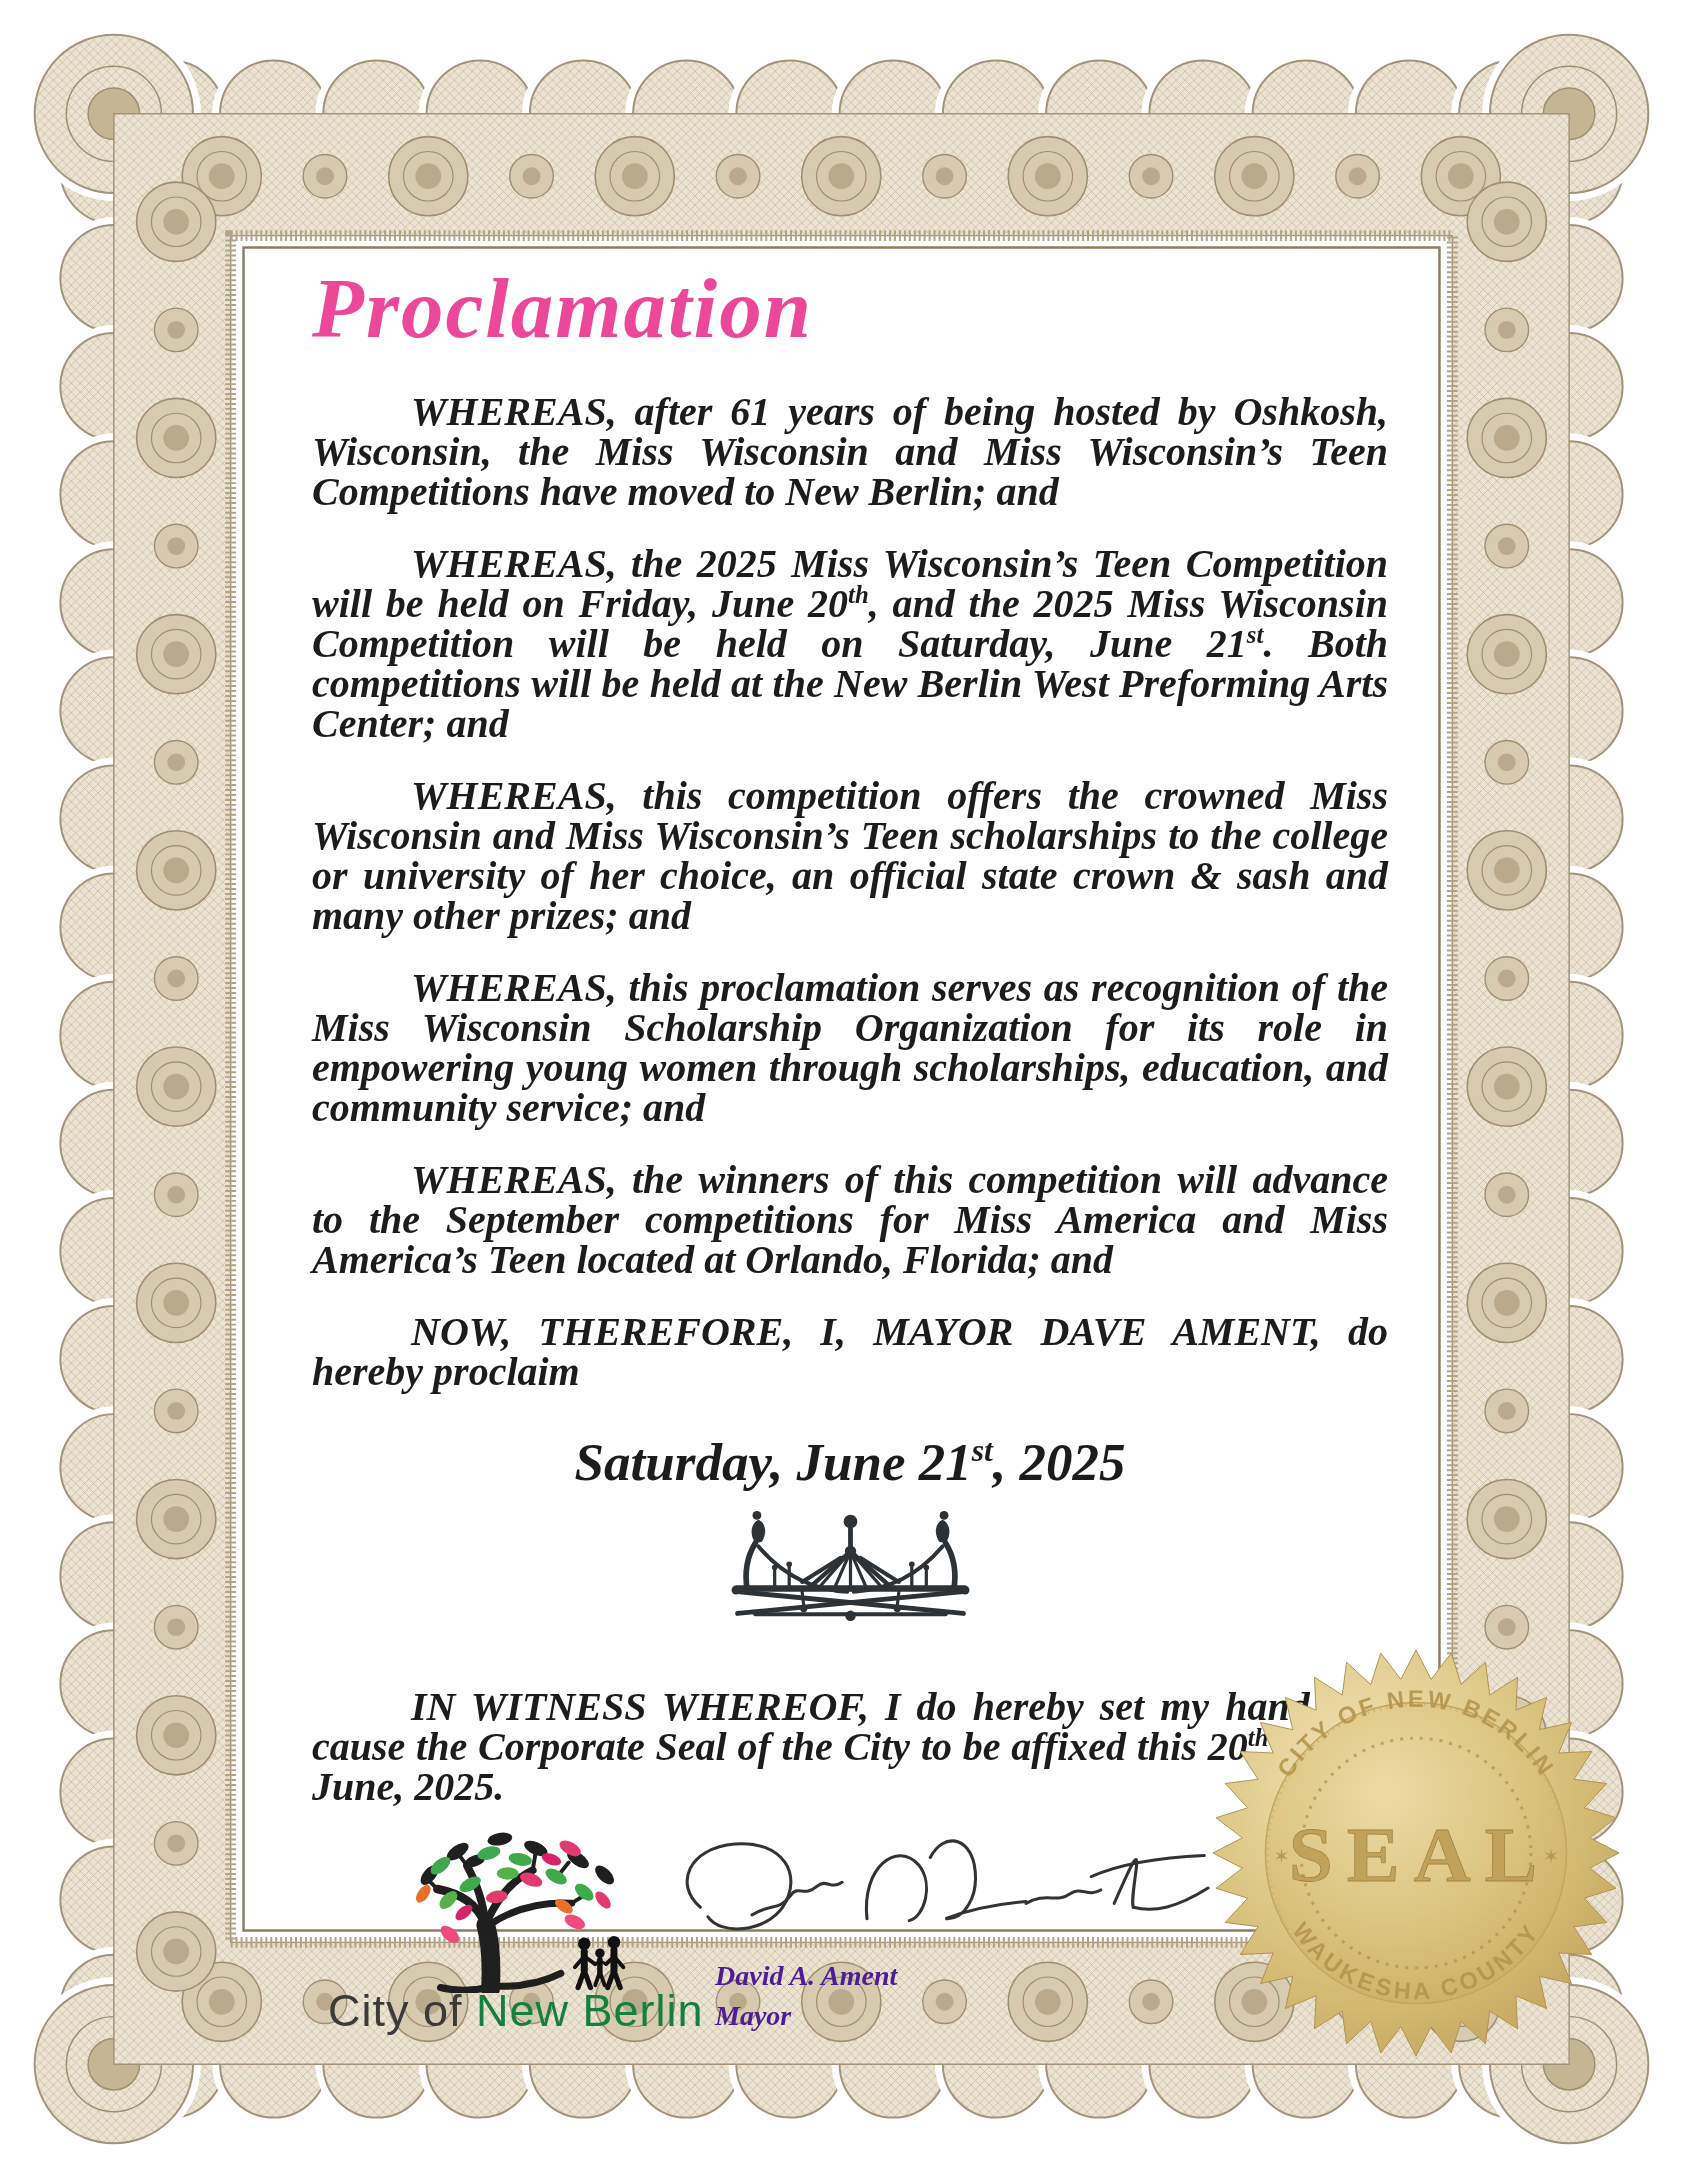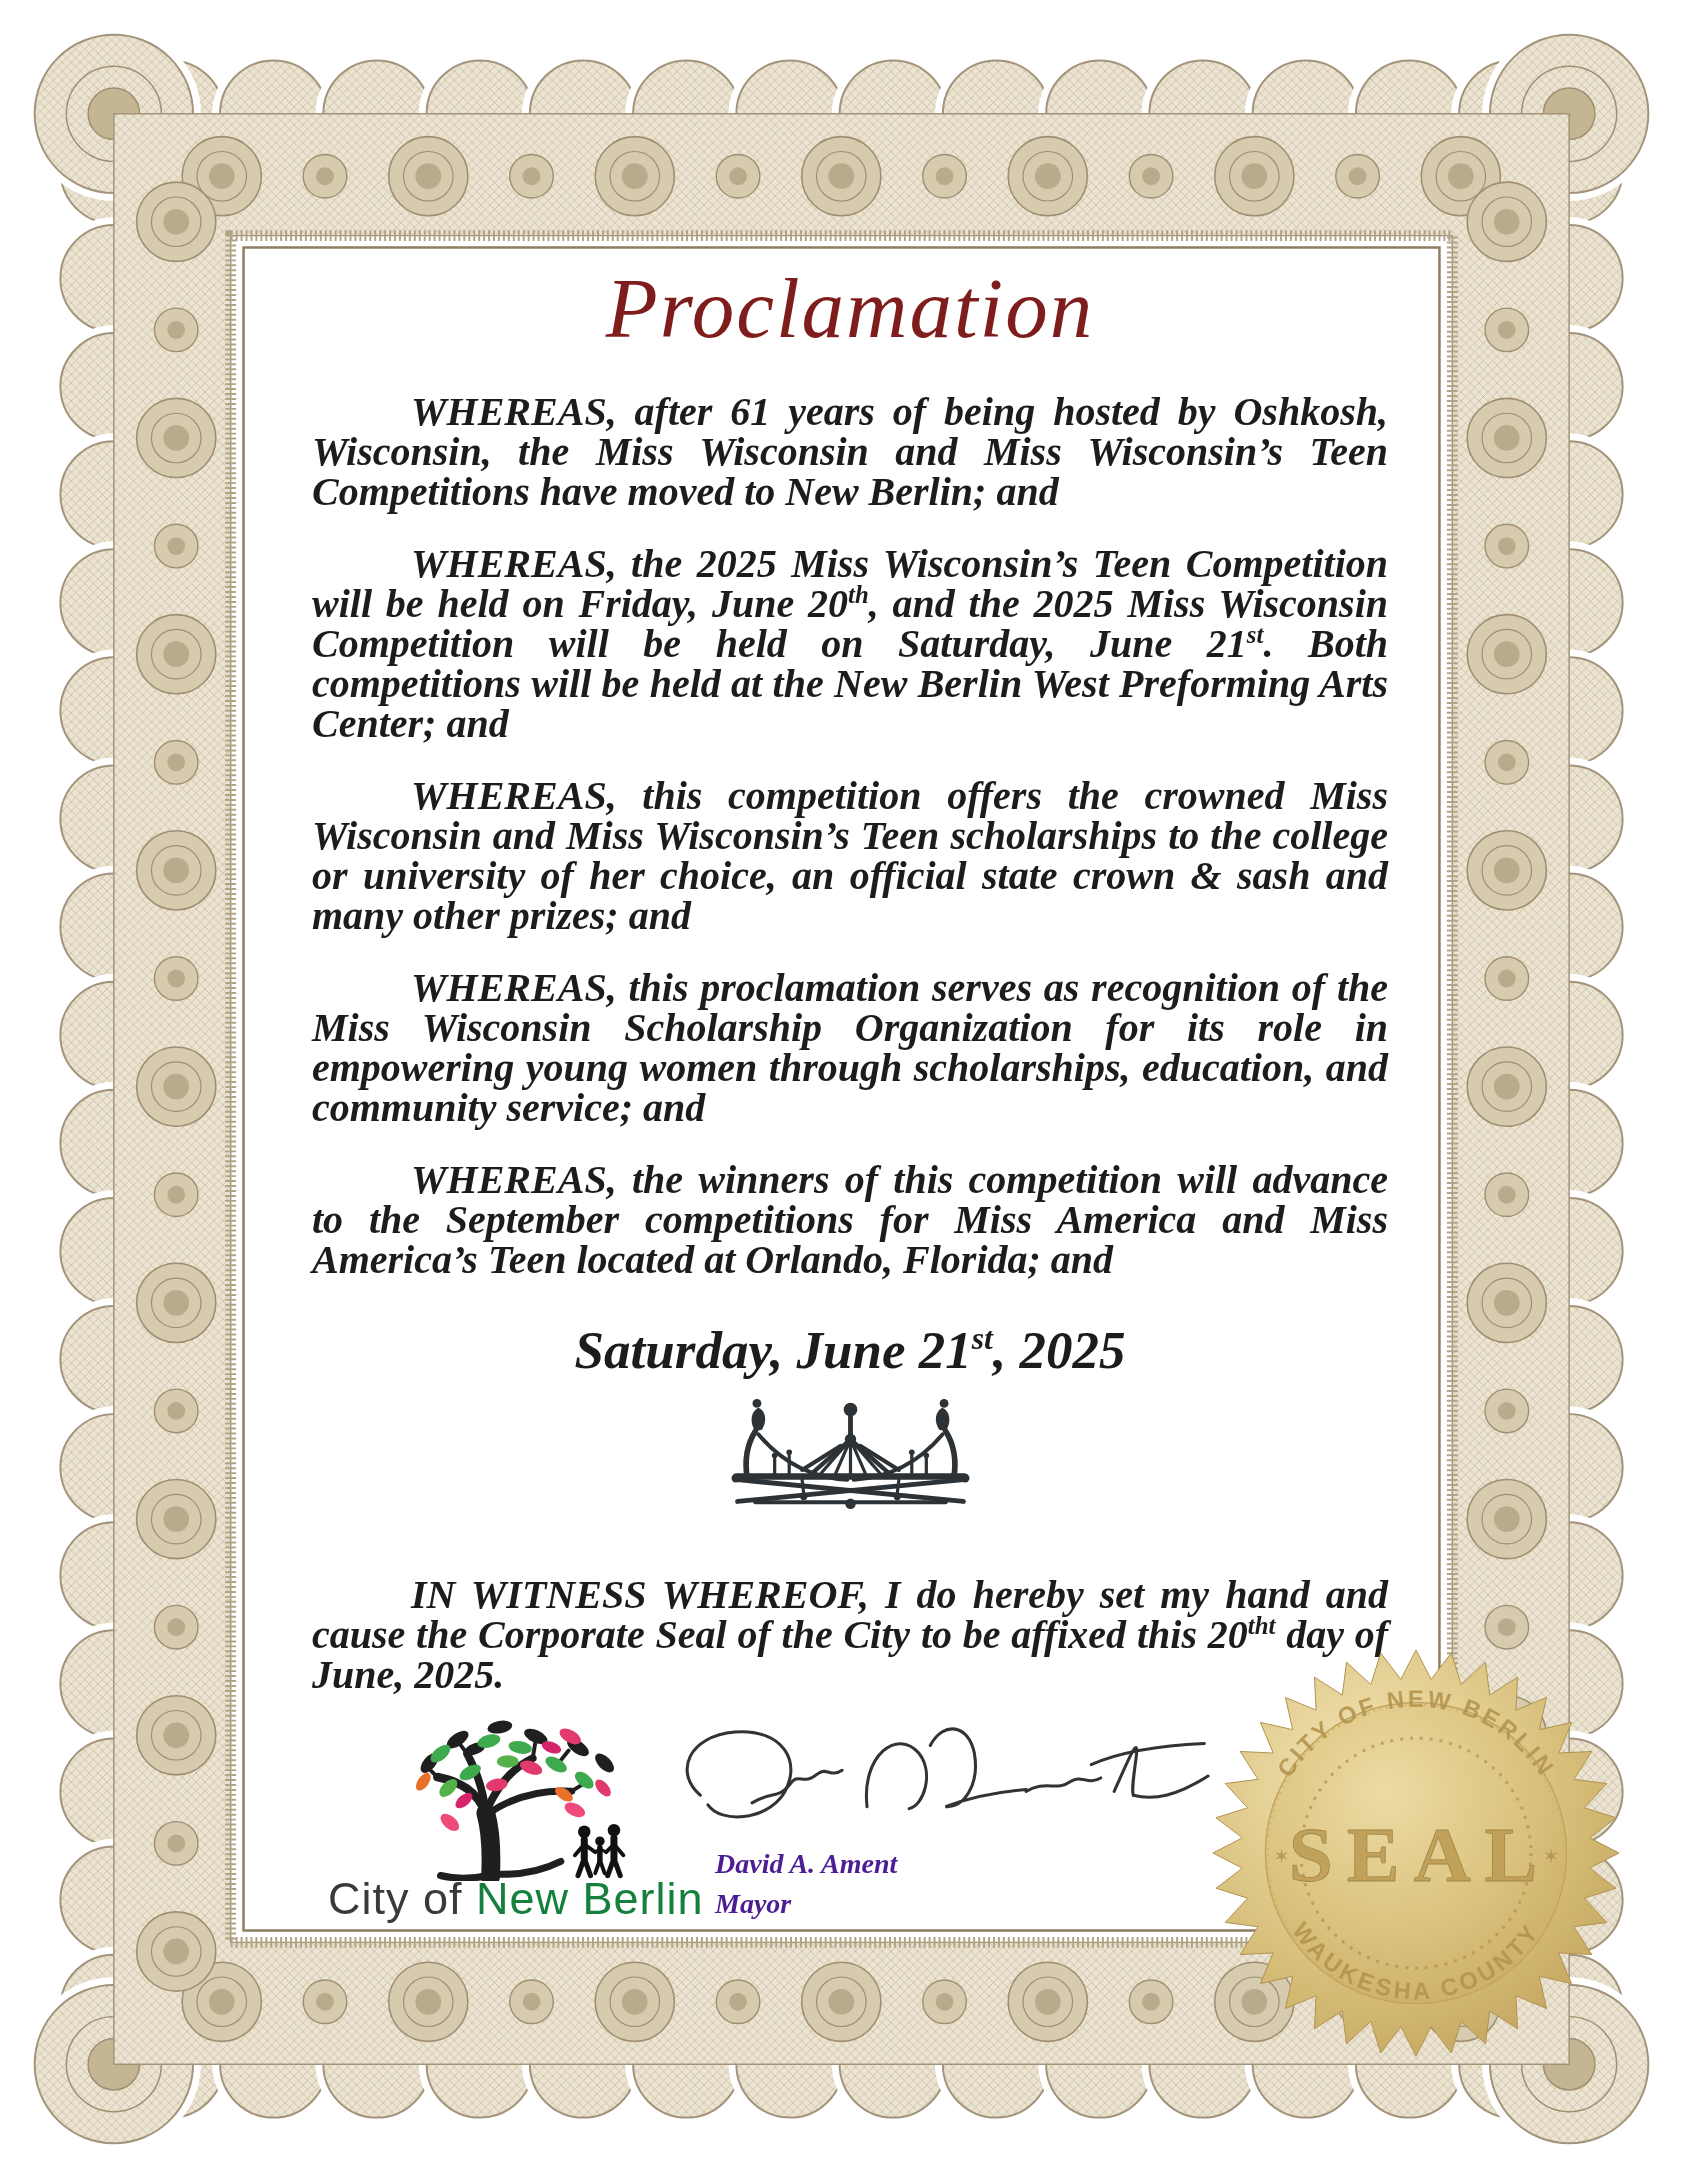--- a/index.html
+++ b/index.html
@@ -1,21 +1,21 @@
 <!DOCTYPE html>
 <html><head>
 <meta charset="utf-8">
 <style>
   html,body{margin:0;padding:0;background:#ffffff;}
   body{width:1683px;height:2178px;position:relative;font-family:"Liberation Serif","DejaVu Serif",serif;}
   .page{position:absolute;inset:0;width:1683px;height:2178px;background:#ffffff;overflow:hidden;}
   #border-svg{position:absolute;left:0;top:0;}
   .content{position:absolute;left:246px;top:248px;width:1192px;height:1693px;color:#1c1c1c;}
   .inner{padding:0 50px 0 66px;}
-  .title{text-align:center;font-size:85px;font-weight:normal;font-style:italic;color:#7f1d1d;margin:14px 0 0 0;letter-spacing:2px;line-height:1.1;}
+  .title{text-align:left;font-size:85px;font-weight:bold;font-style:italic;color:#ec4899;margin:14px 0 0 0;letter-spacing:2px;line-height:1.1;}
   .para{font-size:40px;font-weight:bold;font-style:italic;line-height:40px;text-align:justify;text-indent:99px;margin:32px 0 0 0;}
   .para.first{margin-top:36px;}
   .para sup{font-size:0.62em;line-height:0;}
   .date-line{text-align:center;font-size:53px;font-weight:bold;font-style:italic;margin:42px 0 0 0;line-height:57px;}
   .date-line sup{font-size:0.6em;line-height:0;}
   .day-line{text-align:center;font-size:51px;font-weight:bold;font-style:italic;margin:8px 0 0 0;line-height:57px;letter-spacing:1px;}
   .crown-wrap{text-align:center;margin:20px 0 0 0;}
   .witness{margin-top:51px;}
   .bottom-block{position:relative;height:238px;margin-top:8px;}
   .logo-svg{position:absolute;left:40px;top:10px;}
@@ -345,20 +345,21 @@
 
   <div class="content">
     <div class="inner">
       <h1 class="title">Proclamation</h1>
 
       <p class="para first"><span>WHEREAS, after 61 years of being hosted by Oshkosh, Wisconsin, the Miss Wisconsin and Miss Wisconsin’s Teen Competitions have moved to New Berlin; and</span></p>
       <p class="para"><span>WHEREAS, the 2025 Miss Wisconsin’s Teen Competition will be held on Friday, June 20</span><sup>th</sup><span>, and the 2025 Miss Wisconsin Competition will be held on Saturday, June 21</span><sup>st</sup><span>. Both competitions will be held at the New Berlin West Preforming Arts Center; and</span></p>
       <p class="para"><span>WHEREAS, this competition offers the crowned Miss Wisconsin and Miss Wisconsin’s Teen scholarships to the college or university of her choice, an official state crown &amp; sash and many other prizes; and</span></p>
       <p class="para"><span>WHEREAS, this proclamation serves as recognition of the Miss Wisconsin Scholarship Organization for its role in empowering young women through scholarships, education, and community service; and</span></p>
       <p class="para"><span>WHEREAS, the winners of this competition will advance to the September competitions for Miss America and Miss America’s Teen located at Orlando, Florida; and</span></p>
+      <p class="para"><span>NOW, THEREFORE, I, MAYOR DAVE AMENT, do hereby proclaim</span></p>
 
       <div class="date-line"><span>Saturday, June 21</span><sup>st</sup><span>, 2025</span></div>
 
       <div class="crown-wrap">
         <svg width="297" height="121" viewBox="0 0 360 150">
           <g stroke="#2d3236" fill="none" stroke-linecap="round">
             <path d="M40,96 L320,96" stroke-width="8"></path>
             <path d="M40,100 L320,127" stroke-width="6"></path>
             <path d="M320,100 L40,127" stroke-width="6"></path>
             <path d="M62,128 L298,128" stroke-width="5"></path>

